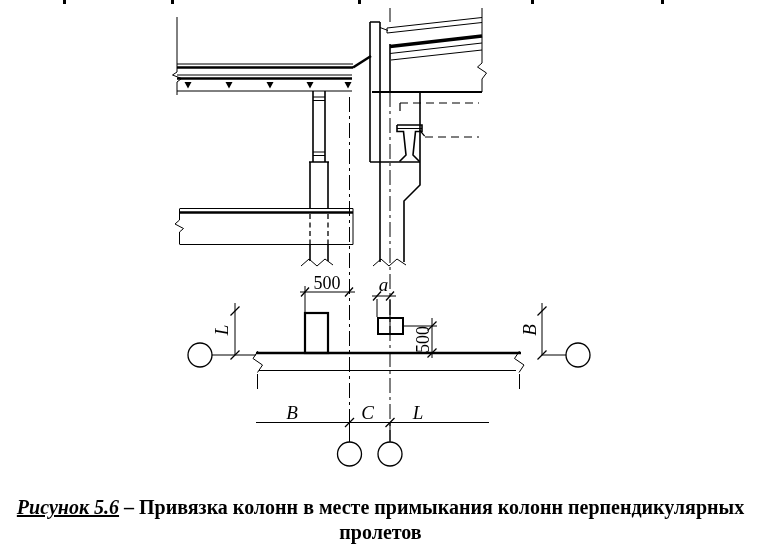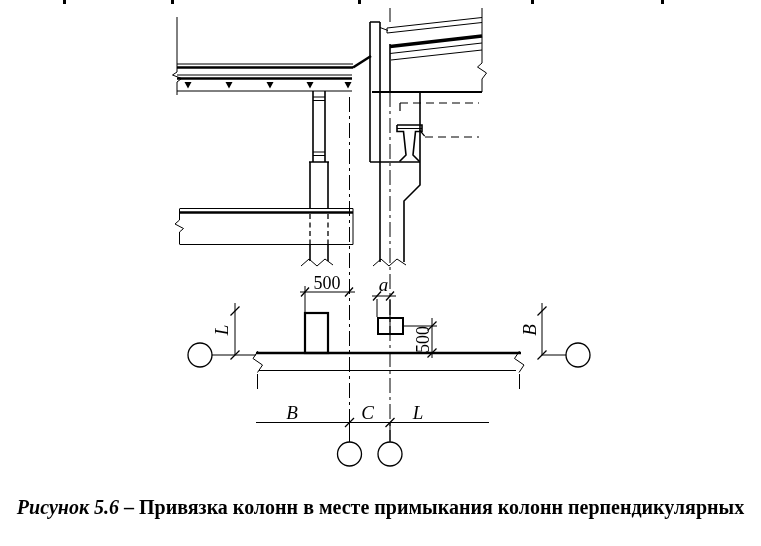--- a/index.html
+++ b/index.html
@@ -20,21 +20,21 @@
   .dsh2{stroke-dasharray:8 5;stroke-width:1.2;}
   .axs{stroke-dasharray:15 4 3 4;stroke-width:1;}
   .fillb{fill:#000;stroke:none;}
   svg text{fill:#000;stroke:none;}
   .tnum{font:18px "Liberation Serif",serif;text-anchor:middle;}
   .tlet{font:italic 19px "Liberation Serif",serif;text-anchor:middle;}
   .caption{
     position:absolute;left:0;top:495px;width:761px;text-align:center;
     font-weight:bold;font-size:20px;line-height:1.25;color:#000;
   }
-  .fig-label{font-style:italic;}
+  .fig-label{font-style:italic;text-decoration:underline;}
 </style>
 </head>
 <body>
 
 <svg width="761" height="546" viewBox="0 0 761 546">
 
   <g>
     <rect class="fillb" x="63" y="0" width="3" height="4"></rect>
     <rect class="fillb" x="171" y="0" width="3" height="4"></rect>
     <rect class="fillb" x="358" y="0" width="3" height="4"></rect>
@@ -148,13 +148,14 @@
     <circle class="w13" cx="349.5" cy="454" r="12"></circle>
     <circle class="w13" cx="390" cy="454" r="12"></circle>
   </g>
 </svg>
 
 <div class="caption">
   <div>
     <span class="fig-label">Рисунок 5.6</span>
     <span>– Привязка колонн в месте примыкания колонн перпендикулярных</span>
   </div>
+  <div>пролетов</div>
 </div>
 
 </body></html>

